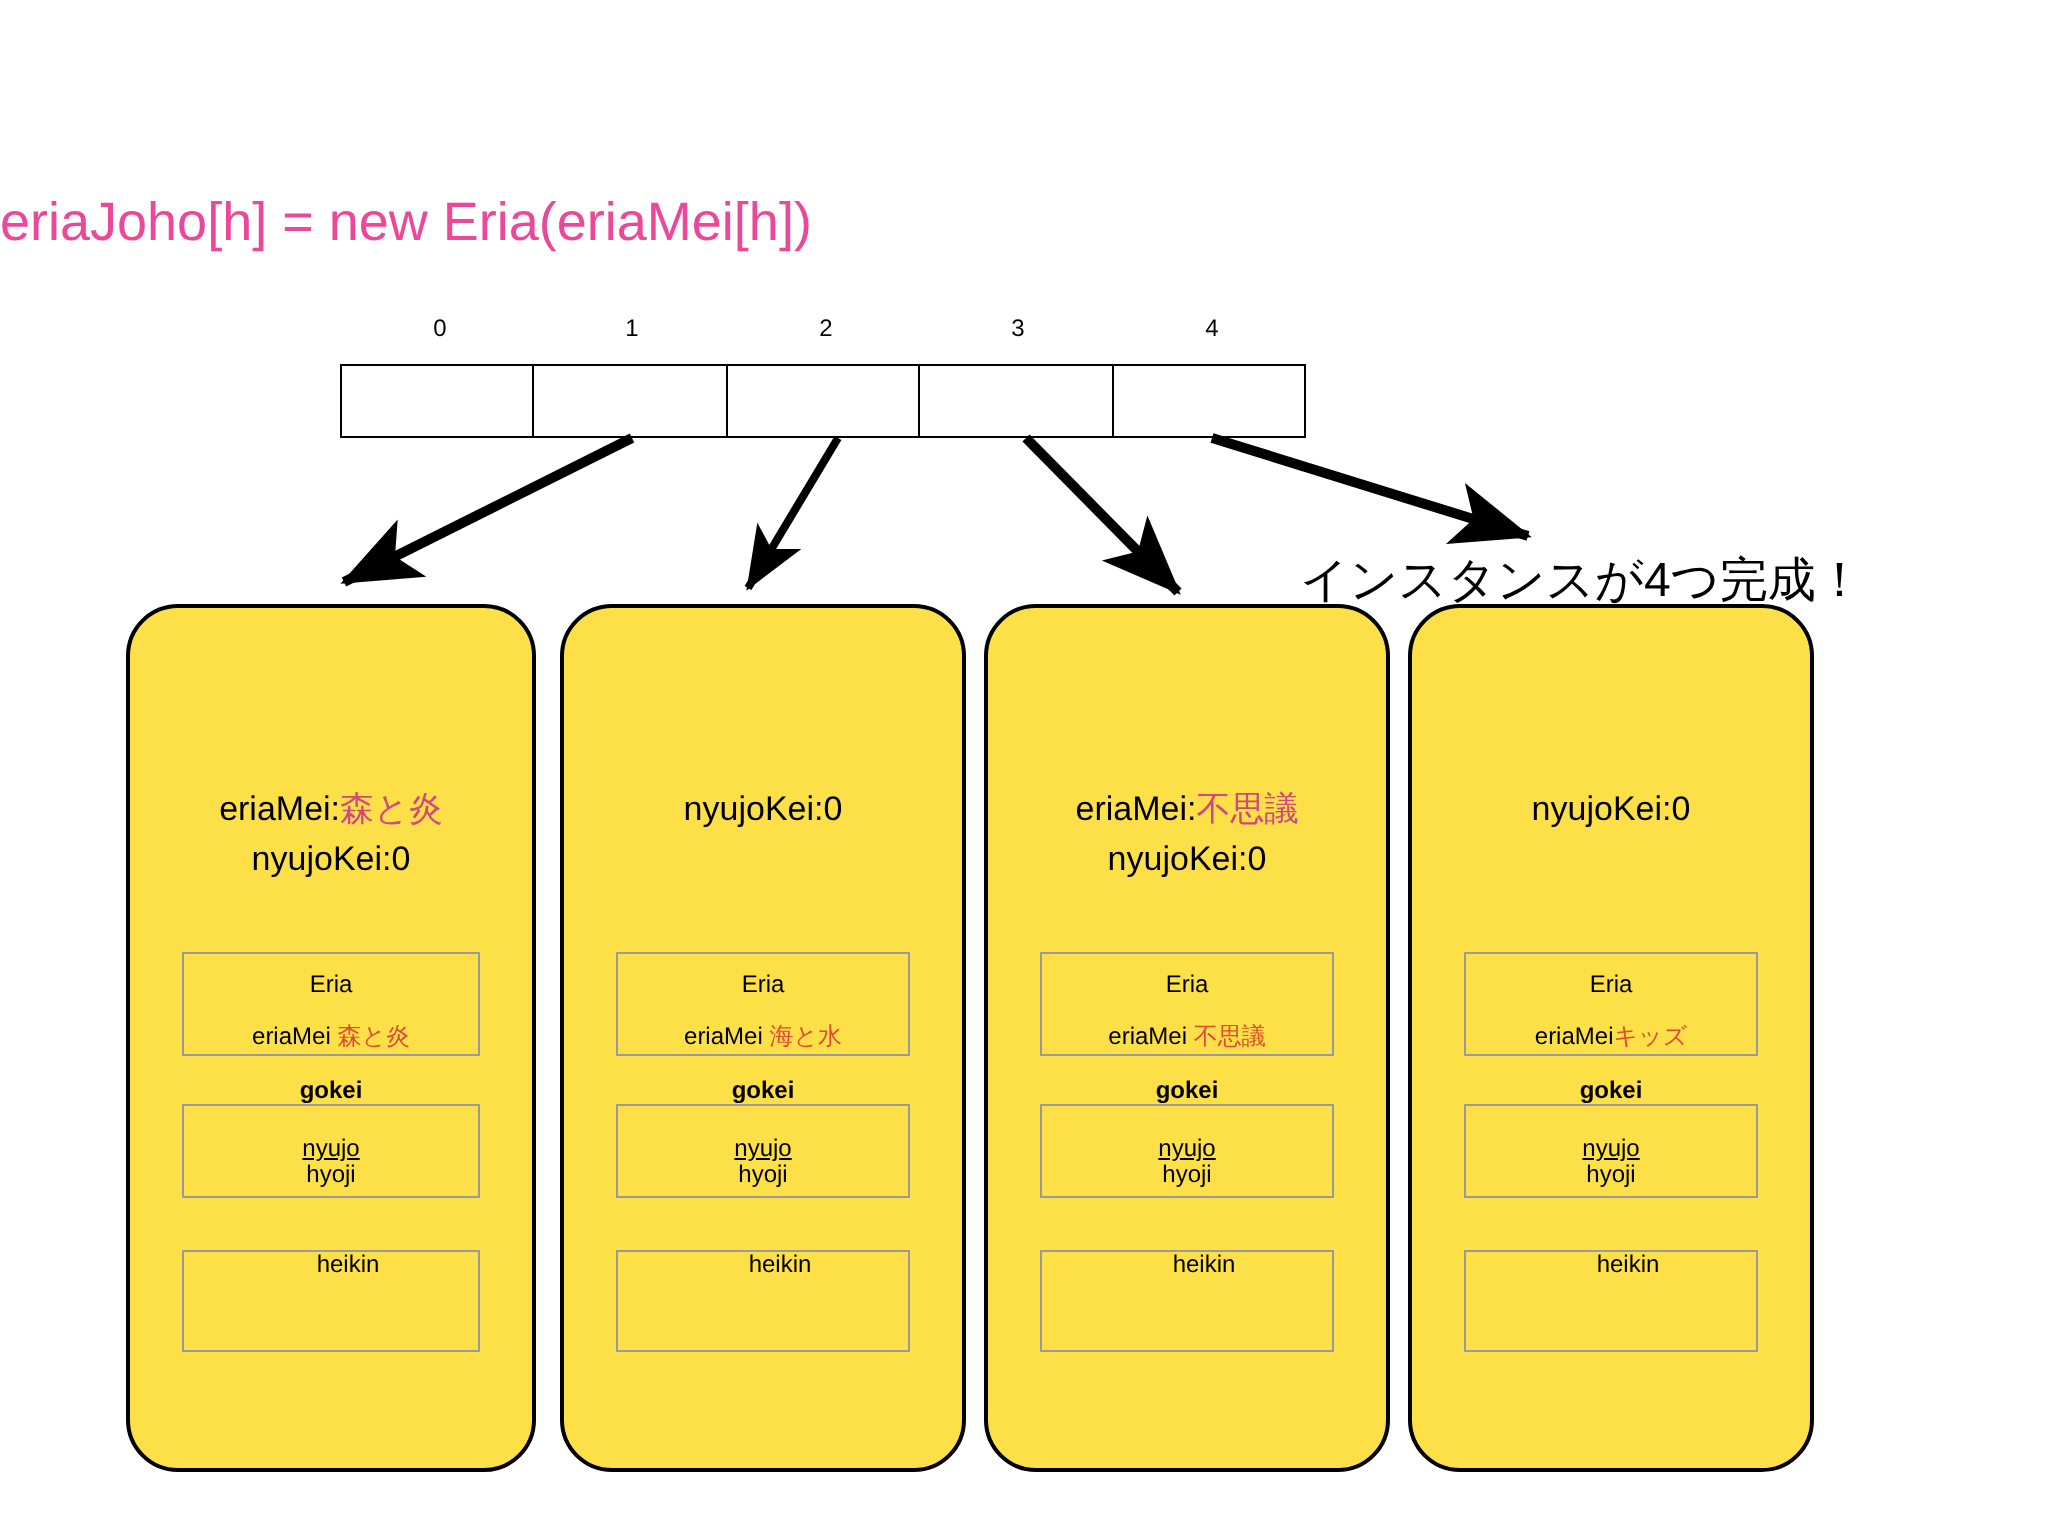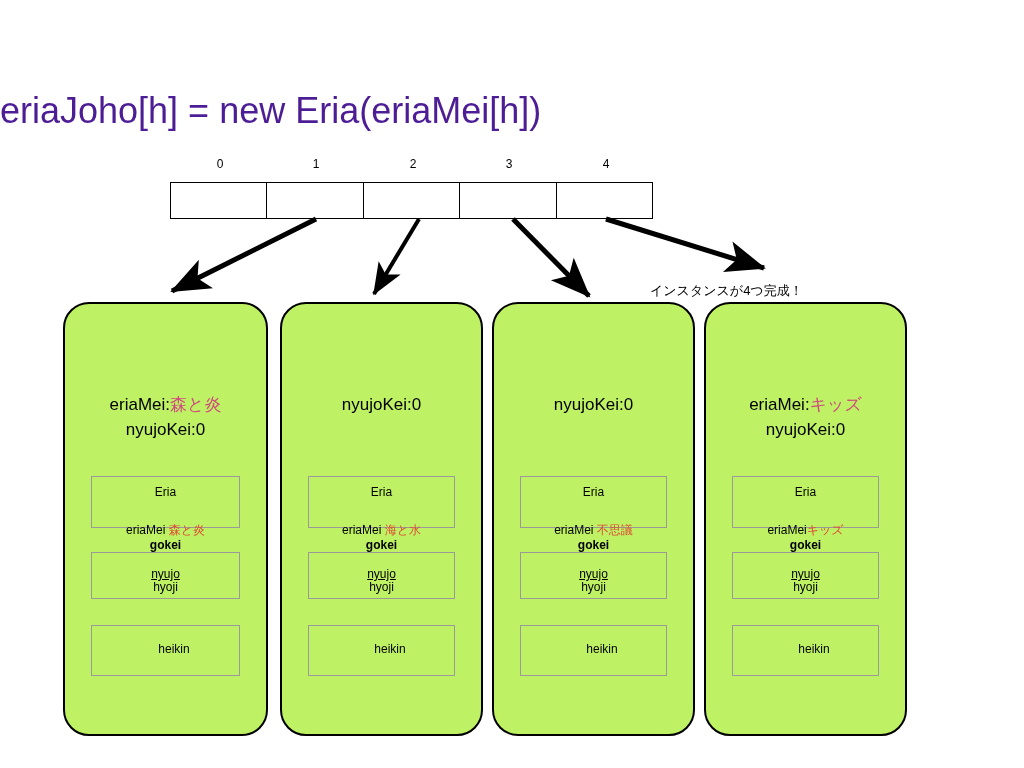--- a/index.html
+++ b/index.html
@@ -6,49 +6,49 @@
   body{
     width:1024px;height:768px;background:#ffffff;
     font-family:"Liberation Sans","DejaVu Sans",sans-serif;
     color:#000;overflow:hidden;position:relative;
   }
   #stage{position:absolute;left:0;top:0;width:1024px;height:768px;}
 
   
   .title{
     position:absolute;left:0;top:92px;width:700px;
-    font-size:36px;line-height:38px;white-space:nowrap;color:#4c1d95;
+    font-size:27px;line-height:38px;white-space:nowrap;color:#ec4899;
     letter-spacing:0px;
   }
 
   
   .array-wrap{position:absolute;left:170px;top:182px;width:483px;height:37px;}
   .array-row{display:flex;width:100%;height:100%;}
   .cell{
     flex:1 1 0;border:1px solid #000;border-right:none;background:#fff;
   }
   .cell:last-child{border-right:1px solid #000;}
   .idx{
     position:absolute;top:-25px;font-size:12px;line-height:14px;
     text-align:center;width:40px;color:#000;
   }
 
   
   svg.arrows{position:absolute;left:0;top:0;width:1024px;height:768px;pointer-events:none;}
 
   
   .note{
-    position:absolute;left:650px;top:279px;font-size:13px;line-height:24px;
+    position:absolute;left:650px;top:279px;font-size:24px;line-height:24px;
     white-space:nowrap;color:#000;
   }
 
   
   .card{
     position:absolute;top:302px;height:434px;
-    border:2px solid #000;border-radius:26px;background:#bef264;box-sizing:border-box;
+    border:2px solid #000;border-radius:26px;background:#fde047;box-sizing:border-box;
   }
   .card-head{
     position:absolute;left:0;right:0;top:88px;text-align:center;
     font-size:17px;line-height:25px;color:#000;
   }
   .kv-val{color:#d1487f;}
 
   .inner{
     position:absolute;left:26px;right:26px;top:172px;height:210px;
   }
@@ -58,25 +58,25 @@
   }
   .gbox.b1{top:0px;height:52px;}
   .gbox.b2{top:76px;height:47px;}
   .gbox.b3{top:149px;height:51px;}
 
   .tline{
     position:absolute;left:0;right:0;text-align:center;
     font-size:12px;line-height:19px;color:#000;white-space:nowrap;
   }
   .tl-eria{top:7px;}
-  .tl-mei{top:33px;margin-top:12px;}
+  .tl-mei{top:33px;}
   .tl-gokei{top:60px;font-weight:bold;}
   .tl-nyujo{top:89px;text-decoration:underline;}
   .tl-hyoji{top:102px;}
-  .tl-heikin{top:164px;padding-left:17px;}
+  .tl-heikin{top:147px;padding-left:17px;}
   .mei-red{color:#e04a35;}
 </style>
 </head>
 <body>
 
 <div id="stage">
 
   <div class="title">eriaJoho[h] = new Eria(eriaMei[h])</div>
 
   <div class="array-wrap">
@@ -140,40 +140,40 @@
       <div class="tline tl-mei"><span>eriaMei </span><span class="mei-red">海と水</span></div>
       <div class="tline tl-gokei">gokei</div>
       <div class="tline tl-nyujo">nyujo</div>
       <div class="tline tl-hyoji">hyoji</div>
       <div class="tline tl-heikin">heikin</div>
     </div>
   </div>
 
   <div class="card" style="left:492px;width:203px;">
     <div class="card-head">
+      <div>
+        <span>eriaMei:</span><span class="kv-val">不思議</span>
+      </div>
       <div>nyujoKei:0</div>
     </div>
     <div class="inner">
       <div class="gbox b1"></div>
       <div class="gbox b2"></div>
       <div class="gbox b3"></div>
       <div class="tline tl-eria">Eria</div>
       <div class="tline tl-mei"><span>eriaMei </span><span class="mei-red">不思議</span></div>
       <div class="tline tl-gokei">gokei</div>
       <div class="tline tl-nyujo">nyujo</div>
       <div class="tline tl-hyoji">hyoji</div>
       <div class="tline tl-heikin">heikin</div>
     </div>
   </div>
 
   <div class="card" style="left:704px;width:203px;">
     <div class="card-head">
-      <div>
-        <span>eriaMei:</span><span class="kv-val">キッズ</span>
-      </div>
       <div>nyujoKei:0</div>
     </div>
     <div class="inner">
       <div class="gbox b1"></div>
       <div class="gbox b2"></div>
       <div class="gbox b3"></div>
       <div class="tline tl-eria">Eria</div>
       <div class="tline tl-mei"><span>eriaMei</span><span class="mei-red">キッズ</span></div>
       <div class="tline tl-gokei">gokei</div>
       <div class="tline tl-nyujo">nyujo</div>

